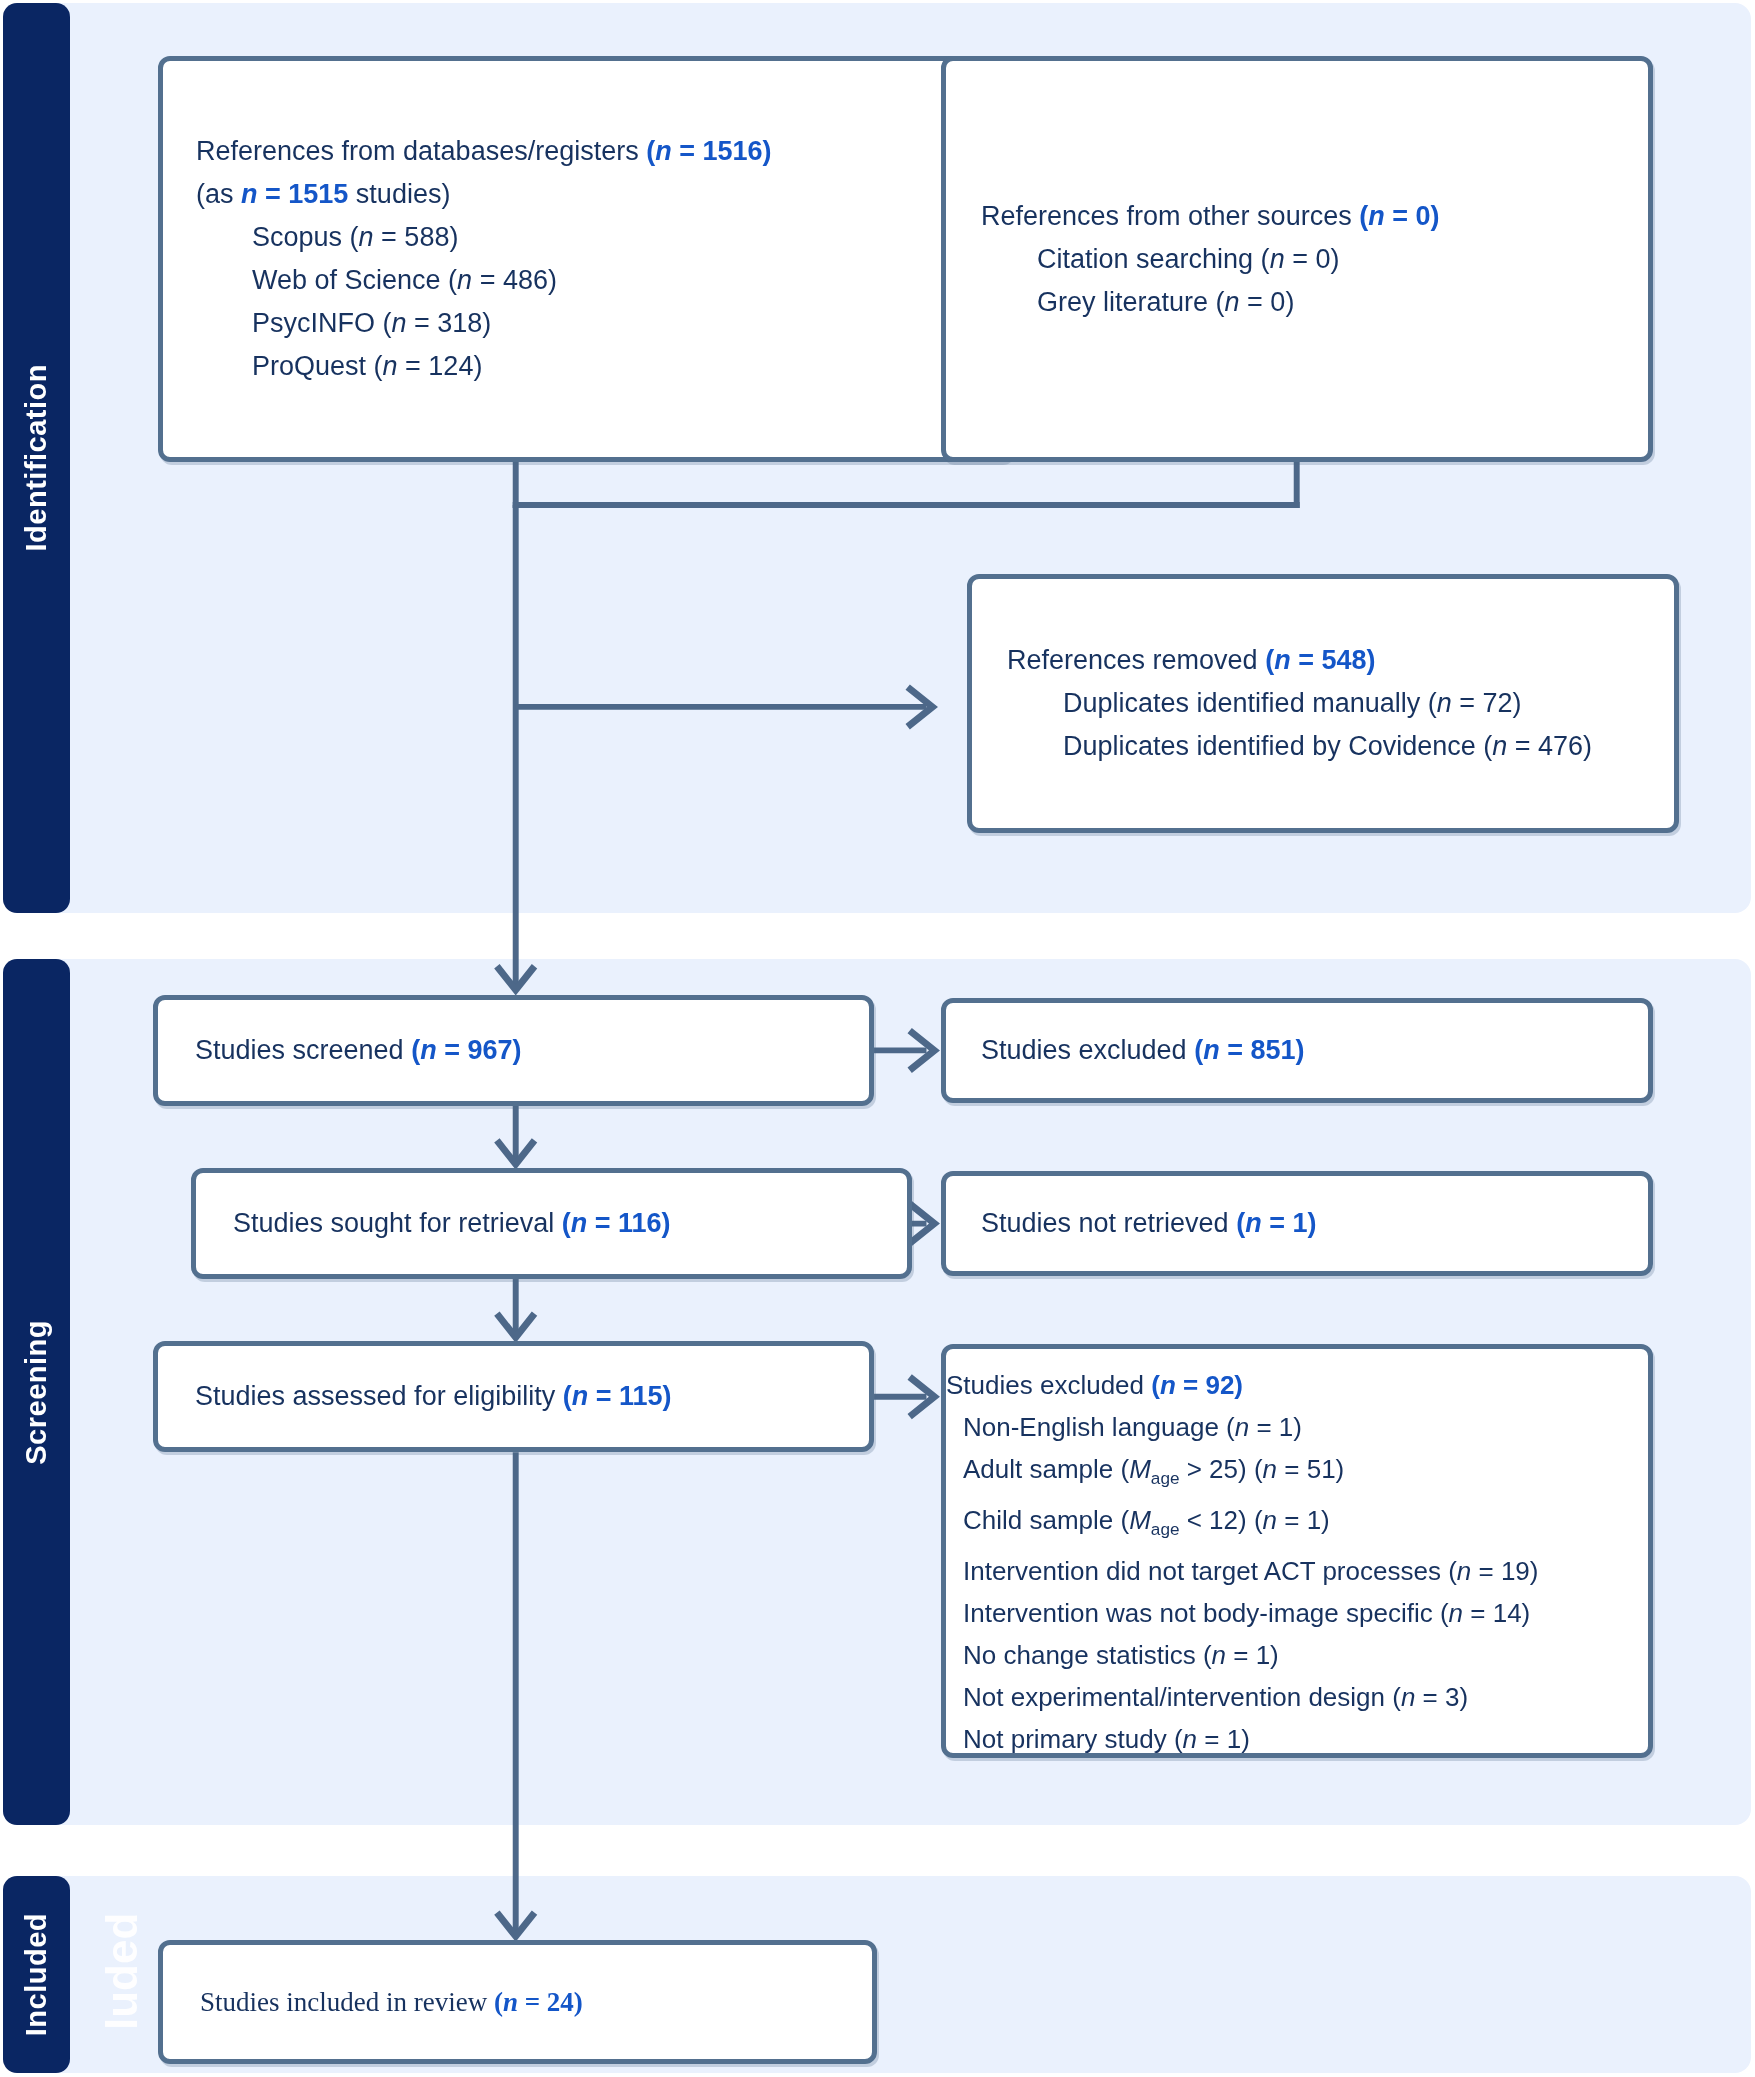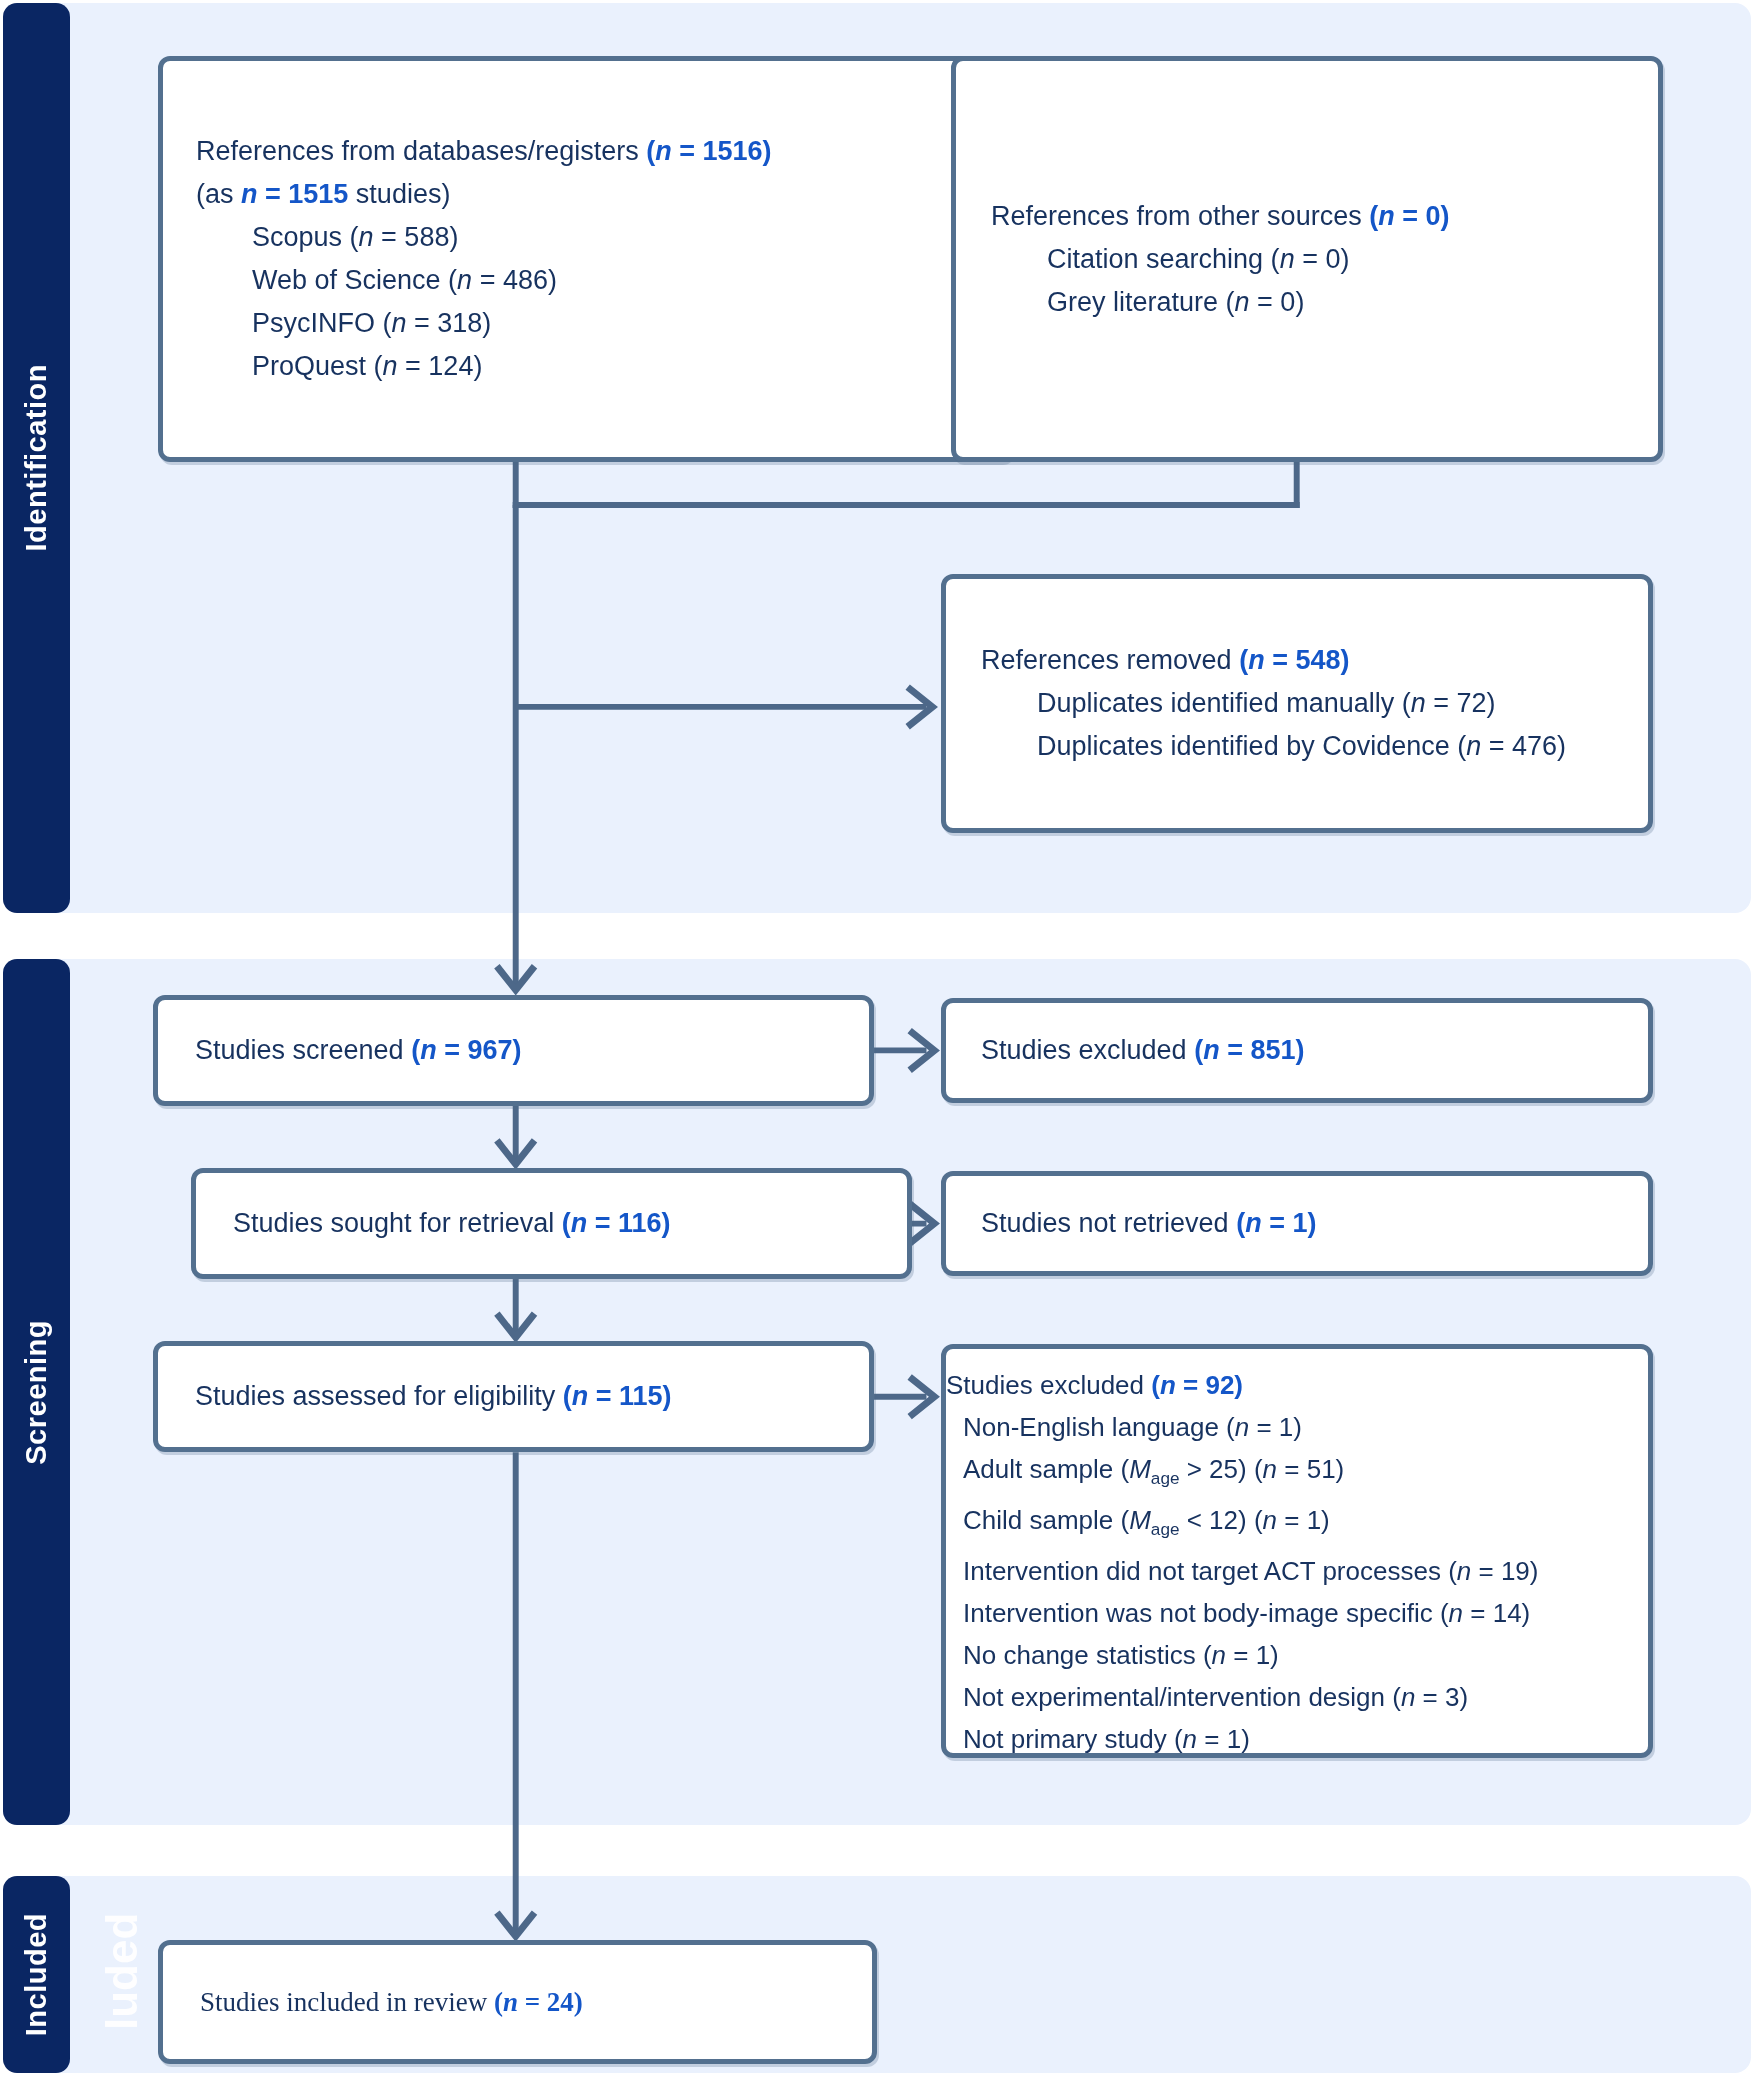--- a/index.html
+++ b/index.html
@@ -39,22 +39,22 @@
   
   .fbox {
     position:absolute; box-sizing:border-box; background:#ffffff;
     border:5px solid #53708f; border-radius:12px;
     box-shadow:2px 3px 0 rgba(77,104,137,0.25);
     color:#17325f; font-size:27px; line-height:43px;
     display:flex; flex-direction:column; justify-content:center;
     z-index:2;
   }
   .b-databases   { left:158px; top:56px;   width:855px; height:406px; padding-left:33px; }
-  .b-other       { left:941px; top:56px;   width:712px; height:406px; padding-left:35px;margin-left:10px; }
-  .b-removed     { left:941px; top:574px;  width:712px; height:259px; padding-left:35px; }
+  .b-other       { left:941px; top:56px;   width:712px; height:406px; padding-left:35px; }
+  .b-removed     { left:967px; top:574px;  width:712px; height:259px; padding-left:35px; }
   .b-screened    { left:153px; top:995px; width:721px; height:111px; padding-left:37px; }
   .b-excl-scr    { left:941px; top:998px; width:712px; height:105px; padding-left:35px; }
   .b-sought      { left:153px; top:1168px; width:721px; height:111px; padding-left:37px;margin-left:38px; }
   .b-notret      { left:941px; top:1171px; width:712px; height:105px; padding-left:35px; }
   .b-elig        { left:153px; top:1341px; width:721px; height:111px; padding-left:37px; }
   .b-excl-elig   { left:941px; top:1344px; width:712px; height:414px;
                    justify-content:center; padding-top:22px; line-height:42px; }
   .b-included    { left:158px; top:1940px; width:719px; height:124px; padding-left:37px;font-family:Liberation Serif, serif; }
   .b-excl-elig .line { font-size:26px; }
 

